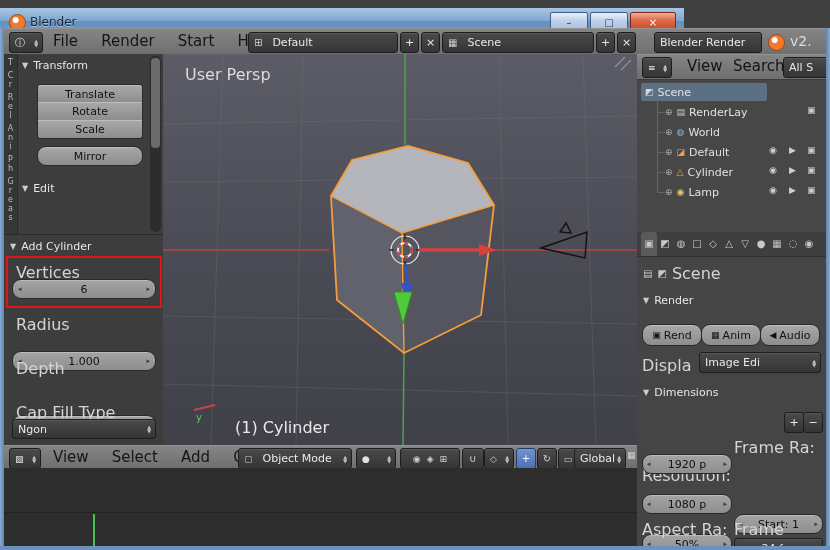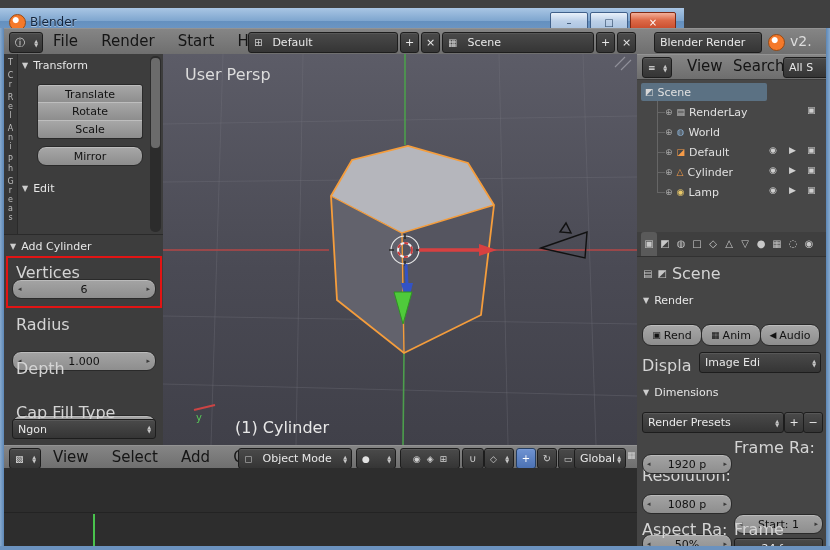--- a/index.html
+++ b/index.html
@@ -349,24 +349,20 @@
     </div>
     <span class="abs lbl" style="left:5px;top:124px;">Displa</span>
     <div class="abs dd" style="left:62px;top:120px;width:120px;height:19px;">
       <span class="txt">Image Edi</span>
       <span class="ud">▲<br>▼</span>
     </div>
     <div class="abs" style="left:6px;top:154px;display:flex;align-items:center;">
       <span class="tri">▼</span>
       <span class="ph">Dimensions</span>
     </div>
-    <div class="abs dd" style="left:5px;top:180px;width:140px;height:19px;">
-      <span class="txt">Render Presets</span>
-      <span class="ud">▲<br>▼</span>
-    </div>
     <div class="abs dd" style="left:147px;top:180px;width:18px;height:19px;justify-content:center;">
         <span>+</span>
       </div>
     <div class="abs dd" style="left:166px;top:180px;width:18px;height:19px;justify-content:center;">
         <span>−</span>
       </div>
     <span class="abs lbl" style="left:5px;top:206px;margin-top:28px;">Resolution:</span>
     <span class="abs lbl" style="left:97px;top:206px;">Frame Ra:</span>
     <div class="abs sld" style="left:5px;top:222px;width:88px;height:18px;">
       <span class="sar" style="left:4px;">◂</span>

